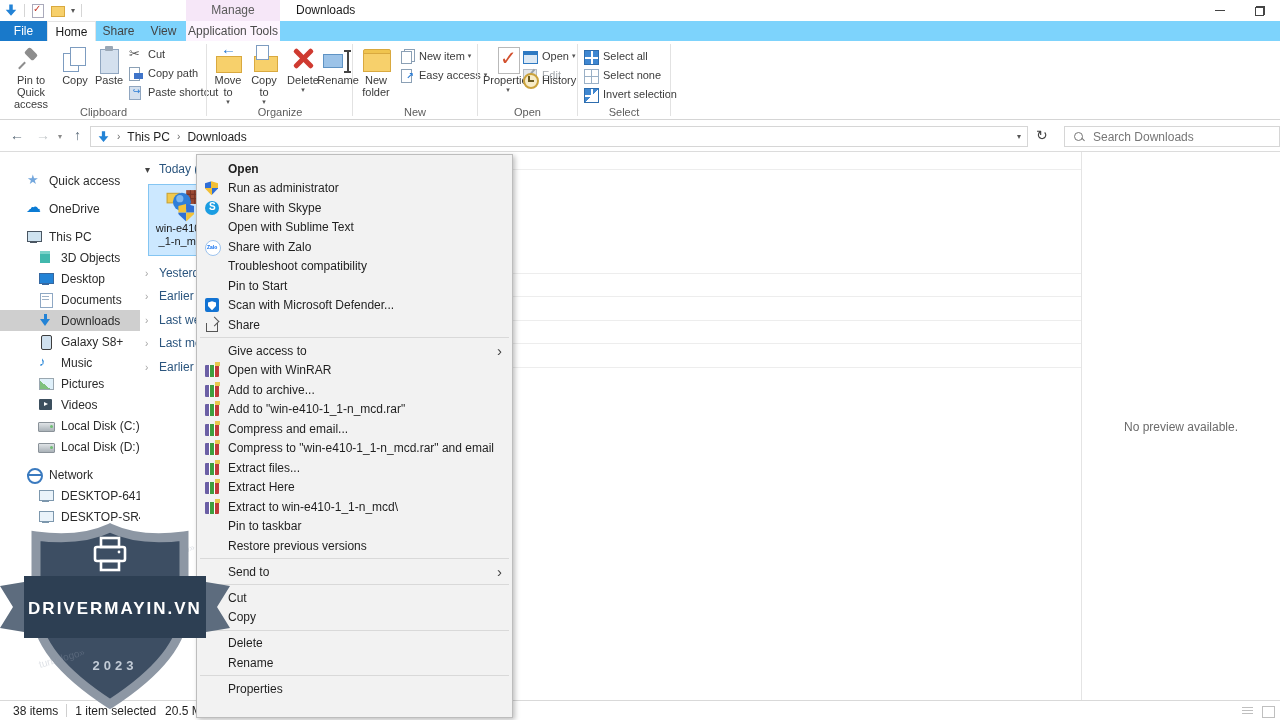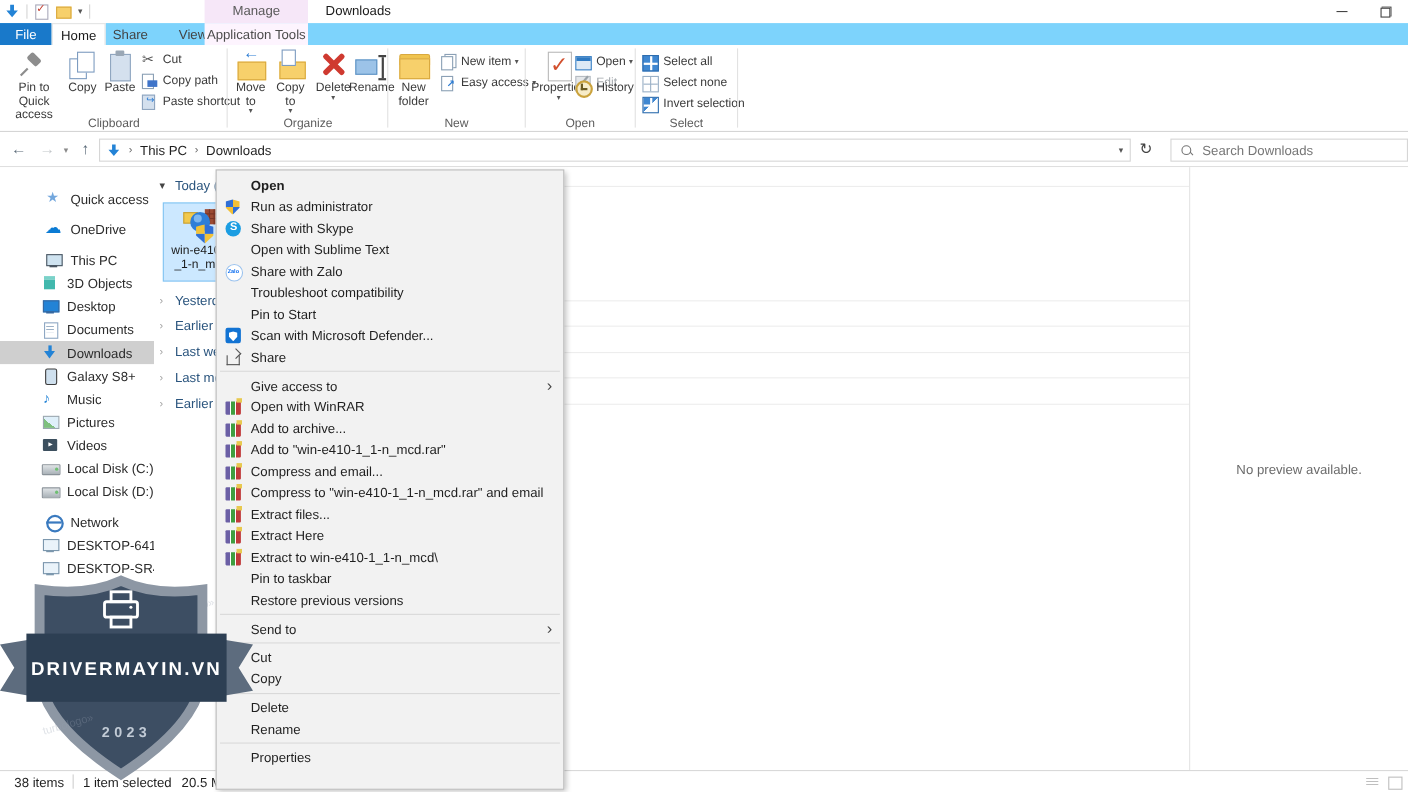--- a/index.html
+++ b/index.html
@@ -18,21 +18,21 @@
   .restore-glyph { position:relative; width:10px; height:10px; }
   .restore-glyph::before { content:""; position:absolute; right:0; top:0; width:7px; height:7px; border:1px solid #444; }
   .restore-glyph::after { content:""; position:absolute; left:0; bottom:0; width:7px; height:7px; border:1px solid #444; background:#fff; }
 
   
   #tabrow { position:absolute; left:0; top:21px; width:1280px; height:20px; background:#7dd3fc; }
   .tab { position:absolute; top:0; height:20px; text-align:center; line-height:20px; font-size:12px; color:#444; }
   .tab-file { left:0; width:47px; background:#1979ca; color:#fff; }
   .tab-home { left:47px; width:49px; border:1px solid #e4e4e4; border-bottom:none; background:#fff; color:#1a1a1a; }
   .tab-share { left:96px; width:45px; }
-  .tab-view { left:153px; width:45px; }
+  .tab-view { left:141px; width:45px; }
   .tab-apptools { left:186px; width:94px; background:#fdf4fe; color:#4c4c4c; }
 
   
   #ribbon { position:absolute; left:0; top:41px; width:1280px; height:79px; background:#fff; border-bottom:1px solid #d5d5d5; }
   .rgroup { position:absolute; top:0; height:78px; }
   .rgroup-label { position:absolute; bottom:1px; left:0; right:0; text-align:center; font-size:11px; color:#5d5d5d; }
   .rgroup-sep { position:absolute; top:3px; width:1px; height:72px; background:#e2e2e2; }
   .rbtn { position:absolute; top:3px; display:flex; flex-direction:column; align-items:center; cursor:default; }
   .ric { width:32px; height:30px; position:relative; flex:none; }
   .rlabel { font-size:11px; line-height:12px; color:#3b3b3b; text-align:center; }
@@ -94,21 +94,21 @@
   .mag::after { content:""; position:absolute; left:8px; top:8px; width:4px; height:1.4px; background:#767676; transform:rotate(45deg); }
   .search-input { border:none; outline:none; width:170px; font-family:inherit; font-size:12px; color:#333; }
   .search-input::placeholder { color:#767676; opacity:1; }
 
   
   #main { position:absolute; left:0; top:152px; width:1280px; height:548px; background:#fff; }
 
   
   #sidebar { position:absolute; left:0; top:0; width:140px; height:548px; }
   .side-tree { padding-top:11px; }
-  .side-item { height:21px; display:flex; align-items:center; padding-left:41px; white-space:nowrap; }
+  .side-item { height:21px; display:flex; align-items:center; padding-left:26px; white-space:nowrap; }
   .side-item.gap { margin-top:7px; }
   .side-item.child { padding-left:38px; }
   .side-item.selected { background:#cfcfcf; }
   .si-label { font-size:12px; color:#2b2b2b; overflow:hidden; }
   .si { width:17px; height:16px; position:relative; flex:none; margin-right:6px; }
   .si::before,.si::after { content:""; position:absolute; }
   .ic-star::before { content:"\2605"; color:#73a7dd; font-size:13px; left:1px; top:-1px; }
   .ic-cloud::before { content:"\2601"; color:#0b7bd4; font-size:15px; left:0; top:-3px; }
   .ic-computer::before { left:1px; top:2px; width:13px; height:9px; border:1px solid #4a5662; background:#cfe3f0; }
   .ic-computer::after { left:4px; top:12px; width:7px; height:2px; background:#4a5662; }

